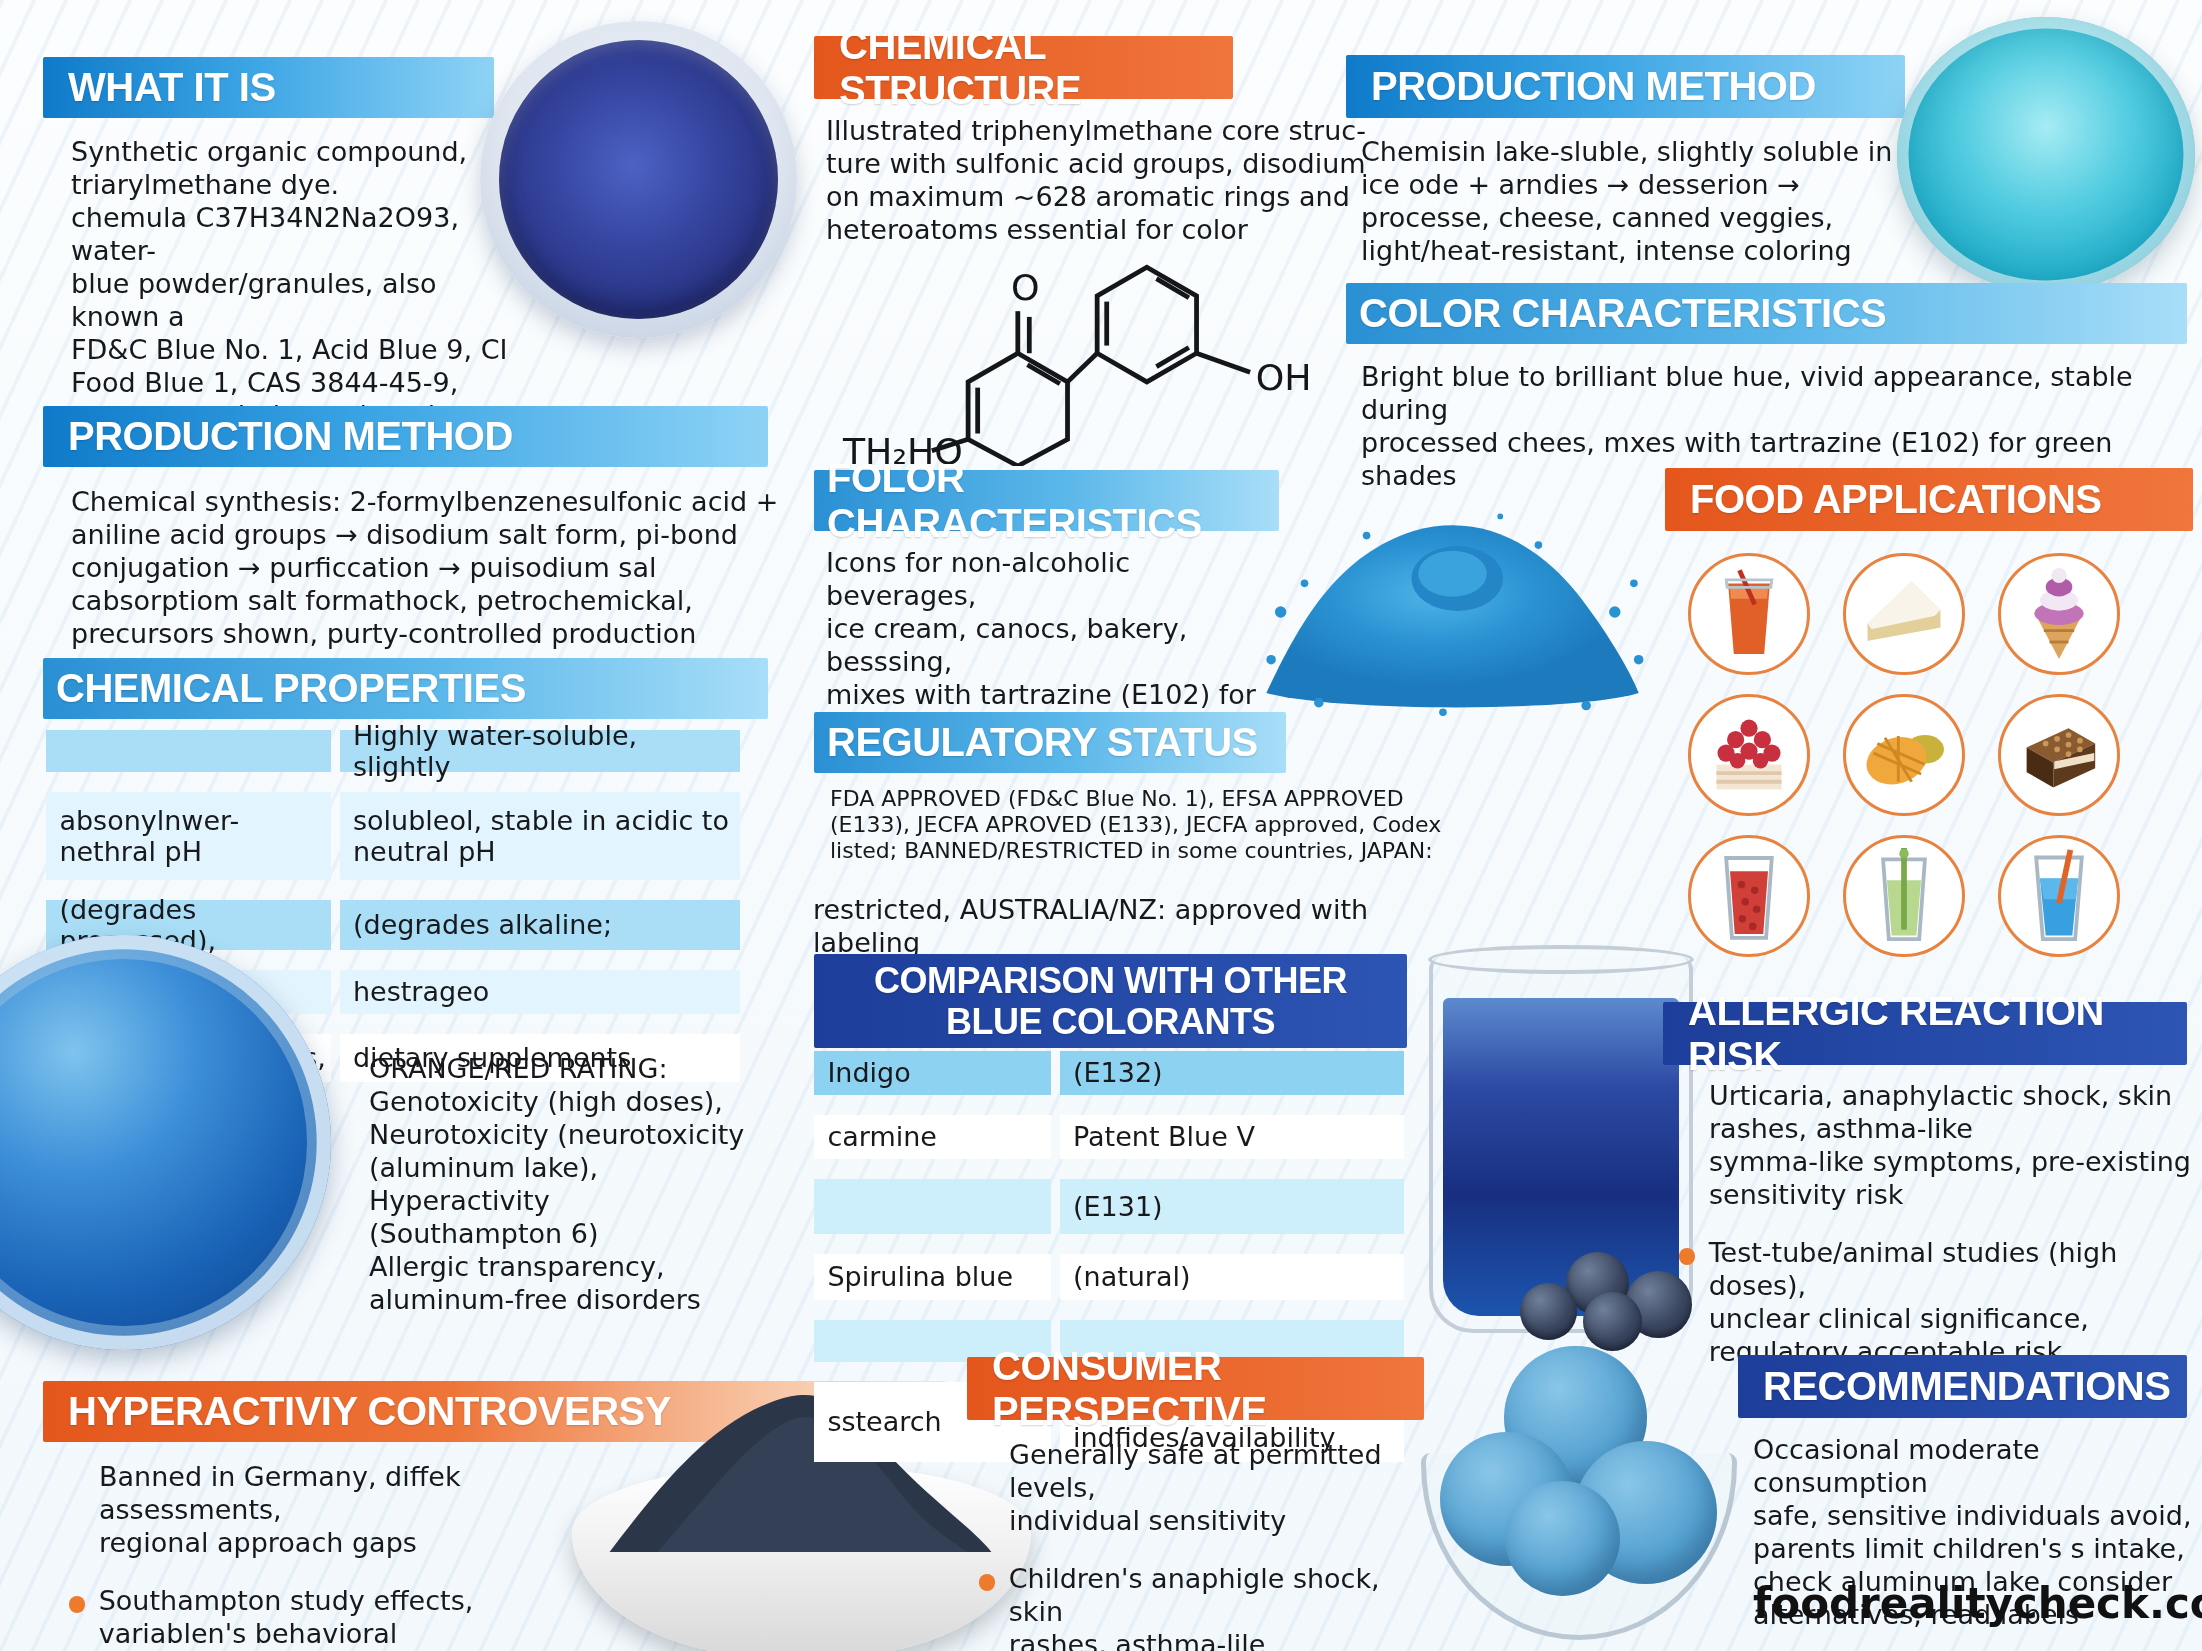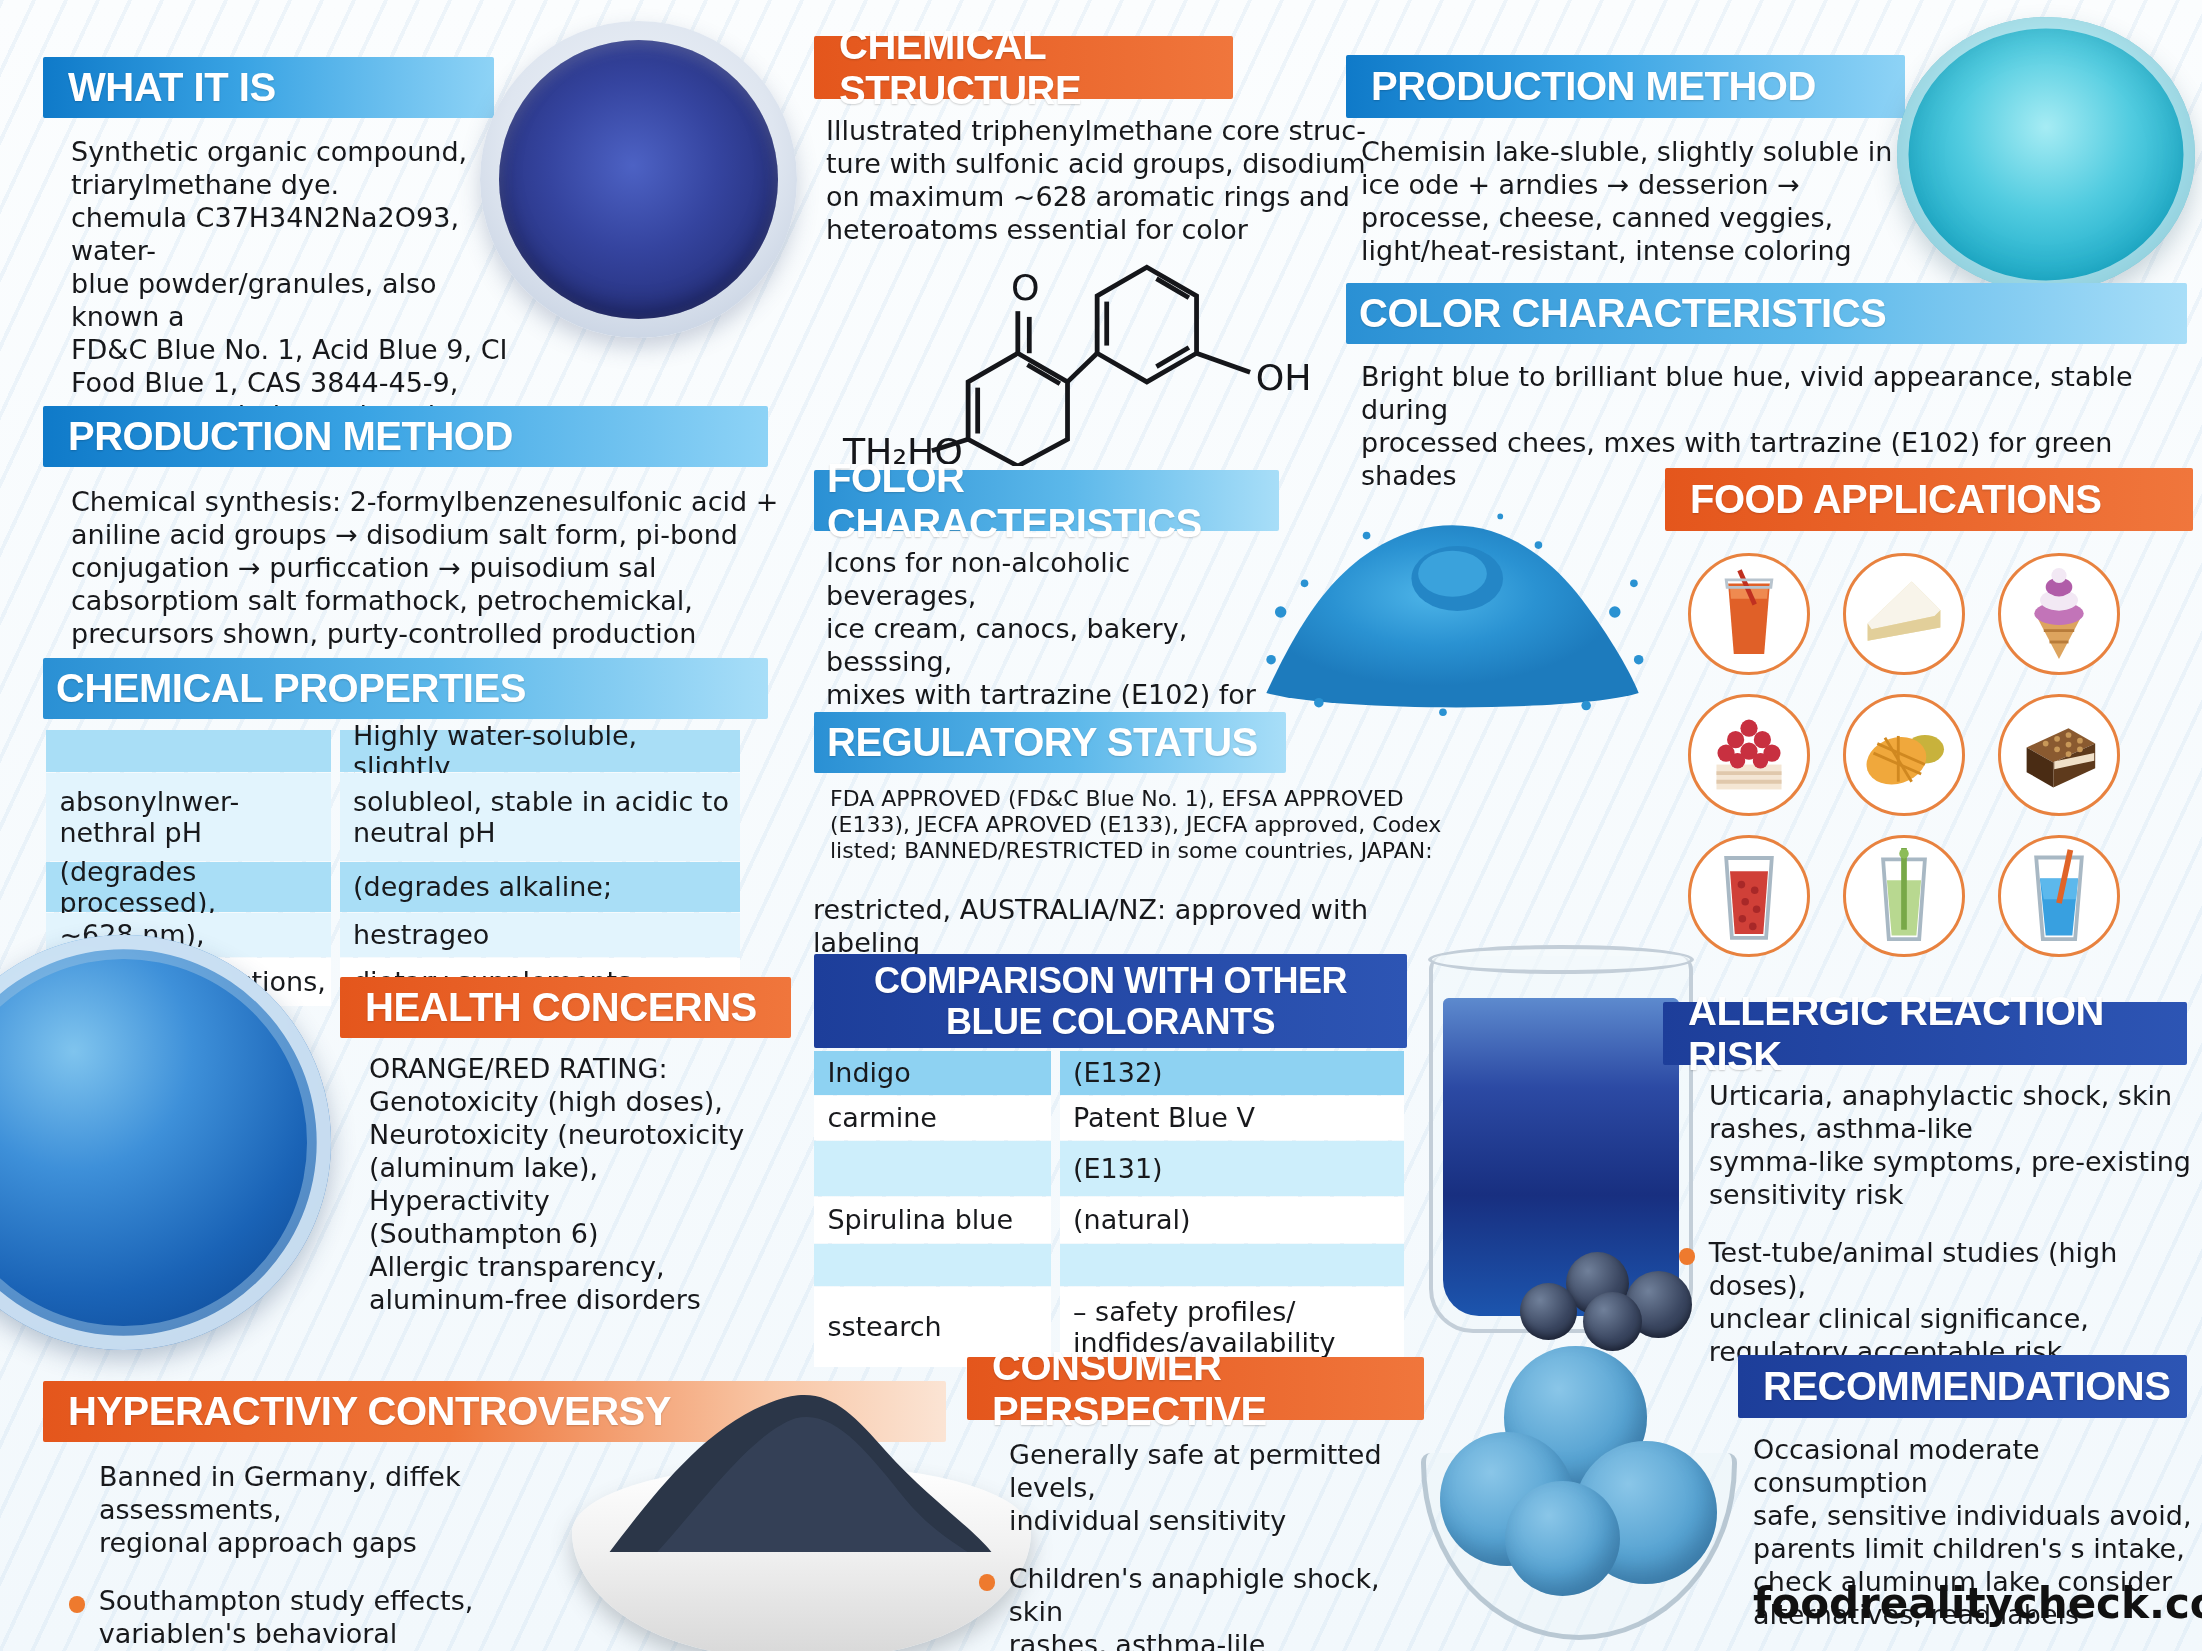--- a/index.html
+++ b/index.html
@@ -25,21 +25,21 @@
     position:absolute;font-size:27px;line-height:1.22;white-space:pre-line;
     color:#17181b;
   }
   .bdot{
     width:16.3px;height:16.3px;border-radius:50%;background:#ee7a2e;
     display:inline-block;flex:0 0 16.3px;margin-top:11.5px;
   }
   .bitem{display:flex;gap:13.4px;margin-bottom:25px;}
   .btxt{font-size:27px;line-height:1.22;white-space:pre-line;}
   
-  .tbl{position:absolute;display:flex;flex-direction:column;gap:1px;}
+  .tbl{position:absolute;display:flex;flex-direction:column;gap:20px;}
   .trow{display:flex;gap:8.6px;}
   .tcell{box-sizing:border-box;padding:3.8px 0 3.8px 13.4px;font-size:27px;line-height:1.15;white-space:pre-line;display:flex;flex-direction:column;justify-content:center;}
   
   .dish-plate{position:absolute;border-radius:50%;background:radial-gradient(circle at 50% 40%,#f2f5fa 0%,#dfe6f0 55%,#b9c6da 100%);box-shadow:0 9.6px 21px rgba(60,80,120,.25);}
   .dish-powder-navy{position:absolute;inset:19px;border-radius:50%;
      background:radial-gradient(circle at 48% 45%,#4d62c4 0%,#35449f 40%,#27327f 72%,#1b2566 100%);
      box-shadow:inset 0 5.7px 15.3px rgba(255,255,255,.18), inset 0 -9.6px 21px rgba(0,0,20,.35);}
   .dish-cyan{position:absolute;border-radius:50%;
      background:radial-gradient(circle at 50% 40%,#a6ecf4 0%,#52cce0 38%,#17a8c6 75%,#0b8cab 100%);
      box-shadow:inset 0 0 0 11.5px rgba(255,255,255,.55), inset 0 0 44px rgba(0,70,90,.25), 0 11.5px 23px rgba(50,90,110,.25);}
@@ -123,23 +123,20 @@
       <div class="tcell" style="width:400px;background:#e2f4fd;height:44px;">hestrageo</div>
     </div>
     <div class="trow">
       <div class="tcell" style="width:285px;background:#ffffff;height:48px;">light/heic reactions,</div>
       <div class="tcell" style="width:400px;background:#ffffff;height:48px;">dietary supplements</div>
     </div>
   </div>
 
   <div class="dish-liquid" style="left:-84px;top:935px;width:415px;height:415px;"></div>
 
-  <div class="hdr orange" style="left:340px;top:977px;width:451px;height:61px;">
-      <span>HEALTH CONCERNS</span>
-    </div>
   <div class="txt" style="left:369px;top:1053px;width:440px;">ORANGE/RED RATING:
 Genotoxicity (high doses),
 Neurotoxicity (neurotoxicity
  (aluminum lake),
 Hyperactivity
  (Southampton 6)
  Allergic transparency,
 aluminum-free    disorders</div>
 
   <div class="hdr" style="left:43px;top:1381px;width:903px;height:61px;background:linear-gradient(90deg,#e4561c 0%,#ee7438 45%,#f7b astray 0);background:linear-gradient(90deg,#e4561c 0%,#ee7438 45%,#f8c5a4 80%,#fbe4d4 100%);">

